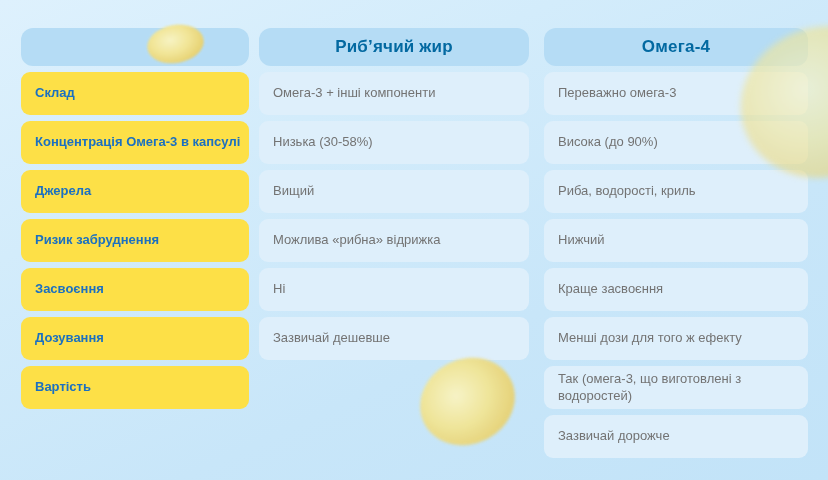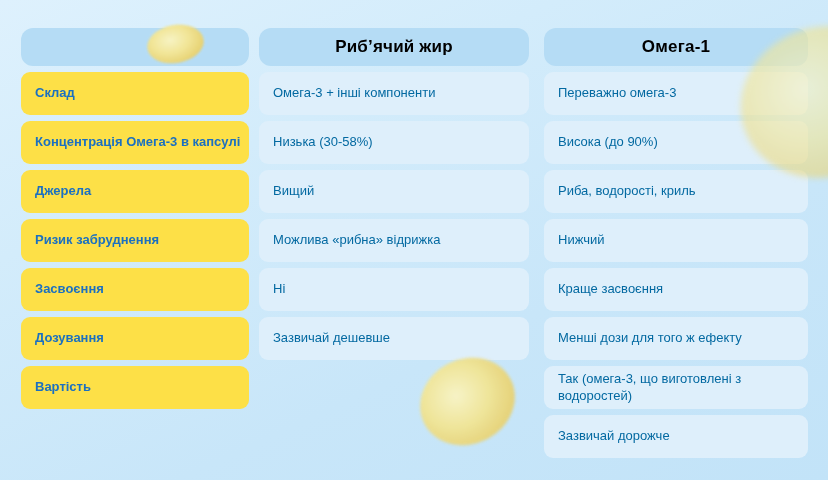--- a/index.html
+++ b/index.html
@@ -32,35 +32,35 @@
   .hcell {
     height: 38px;
     flex: 0 0 38px;
     border-radius: 12px;
     background: #b5dcf5;
     display: flex;
     align-items: center;
     justify-content: center;
     font-weight: bold;
     font-size: 17px;
-    color: #000000;
+    color: #0369a1;
     letter-spacing: 0.2px;
   }
   .cell {
     height: 43px;
     flex: 0 0 43px;
     border-radius: 9px;
     background: #deeffb;
     display: flex;
     align-items: center;
     padding: 0 14px;
     box-sizing: border-box;
     font-size: 13px;
     line-height: 1.25;
-    color: #0369a1;
+    color: #737373;
   }
   .col1 .cell {
     font-weight: bold;
     color: #1b70c1;
     background: #fde047;
     white-space: nowrap;
     padding-right: 6px;
   }
   .capsule {
     position: absolute;
@@ -108,21 +108,21 @@
   <div class="col col2">
     <div class="hcell">Риб’ячий жир</div>
   <div class="cell">Омега-3 + інші компоненти</div>
       <div class="cell">Низька (30-58%)</div>
       <div class="cell">Вищий</div>
       <div class="cell">Можлива «рибна» відрижка</div>
       <div class="cell">Ні</div>
       <div class="cell">Зазвичай дешевше</div>
     </div>
   <div class="col col3">
-    <div class="hcell">Омега-1</div>
+    <div class="hcell">Омега-4</div>
   <div class="cell">Переважно омега-3</div>
       <div class="cell">Висока (до 90%)</div>
       <div class="cell">Риба, водорості, криль</div>
       <div class="cell">Нижчий</div>
       <div class="cell">Краще засвоєння</div>
       <div class="cell">Менші дози для того ж ефекту</div>
       <div class="cell">Так (омега-3, що виготовлені з водоростей)</div>
       <div class="cell">Зазвичай дорожче</div>
     </div>
 </div>

